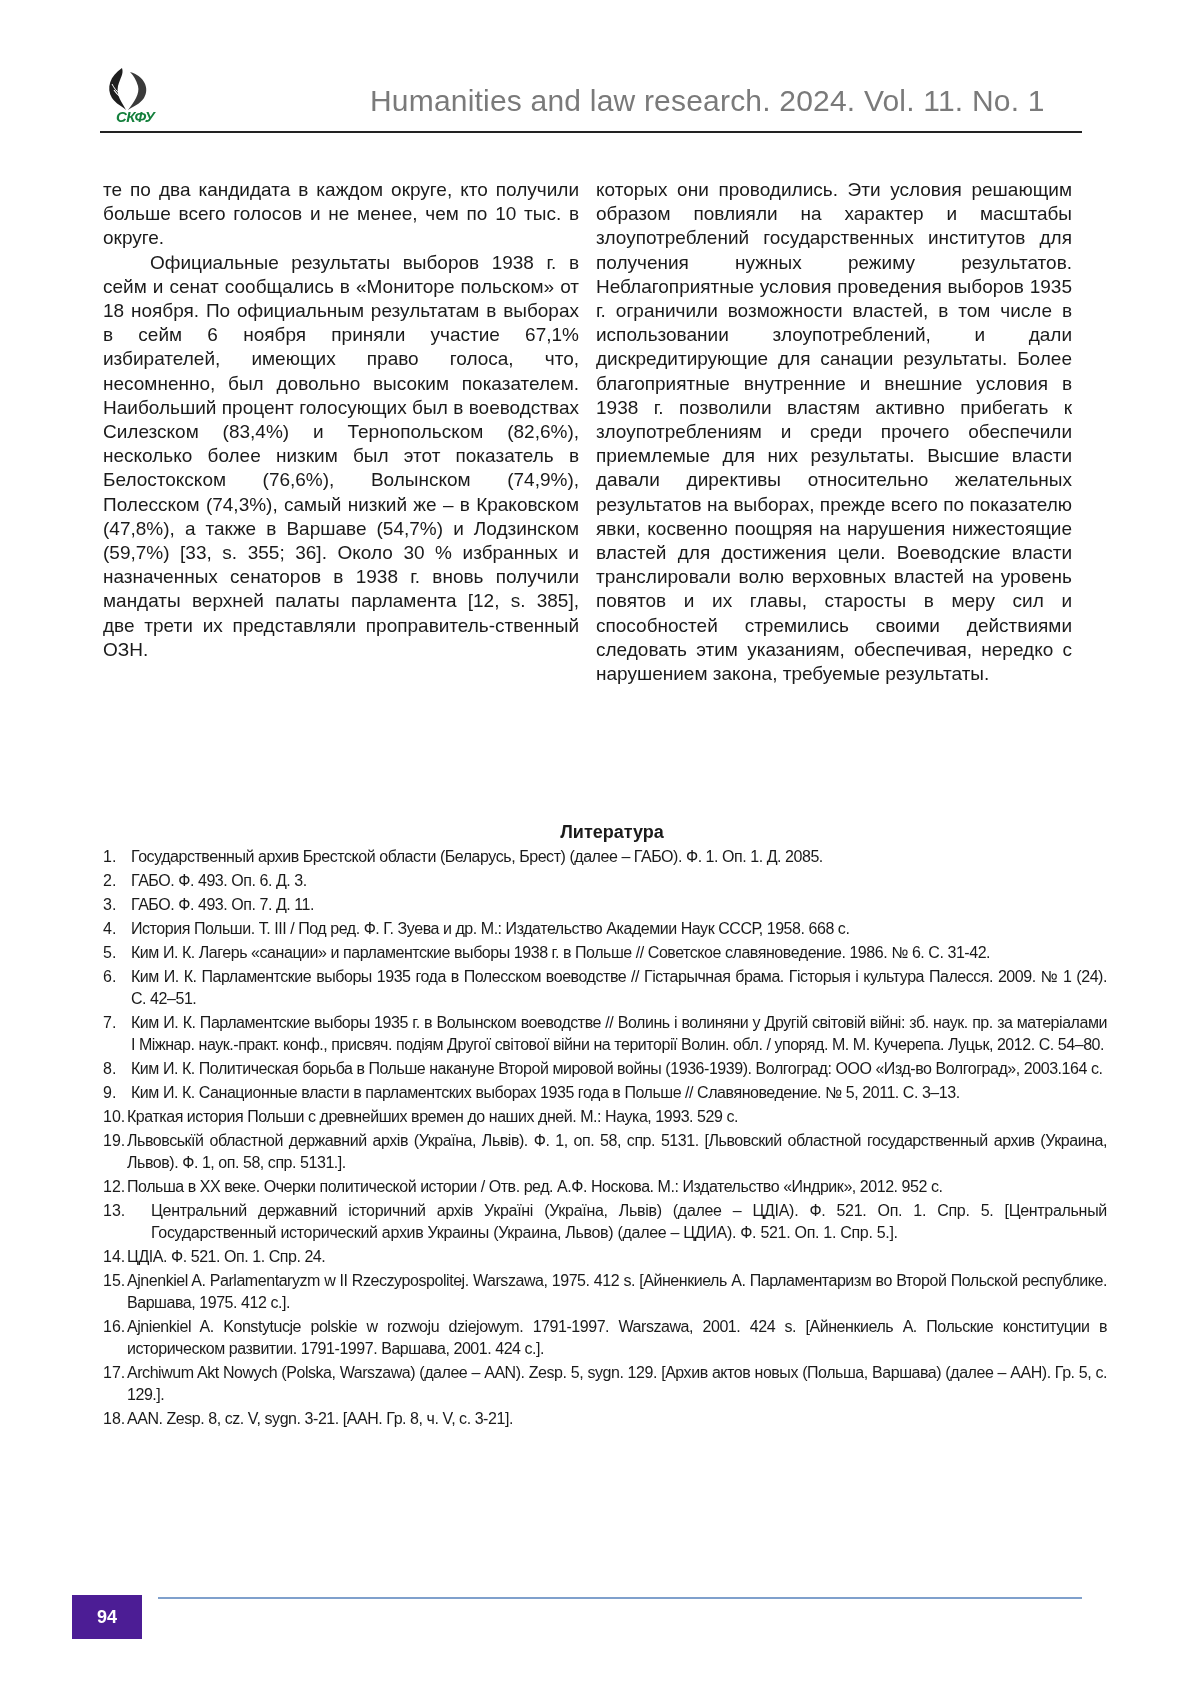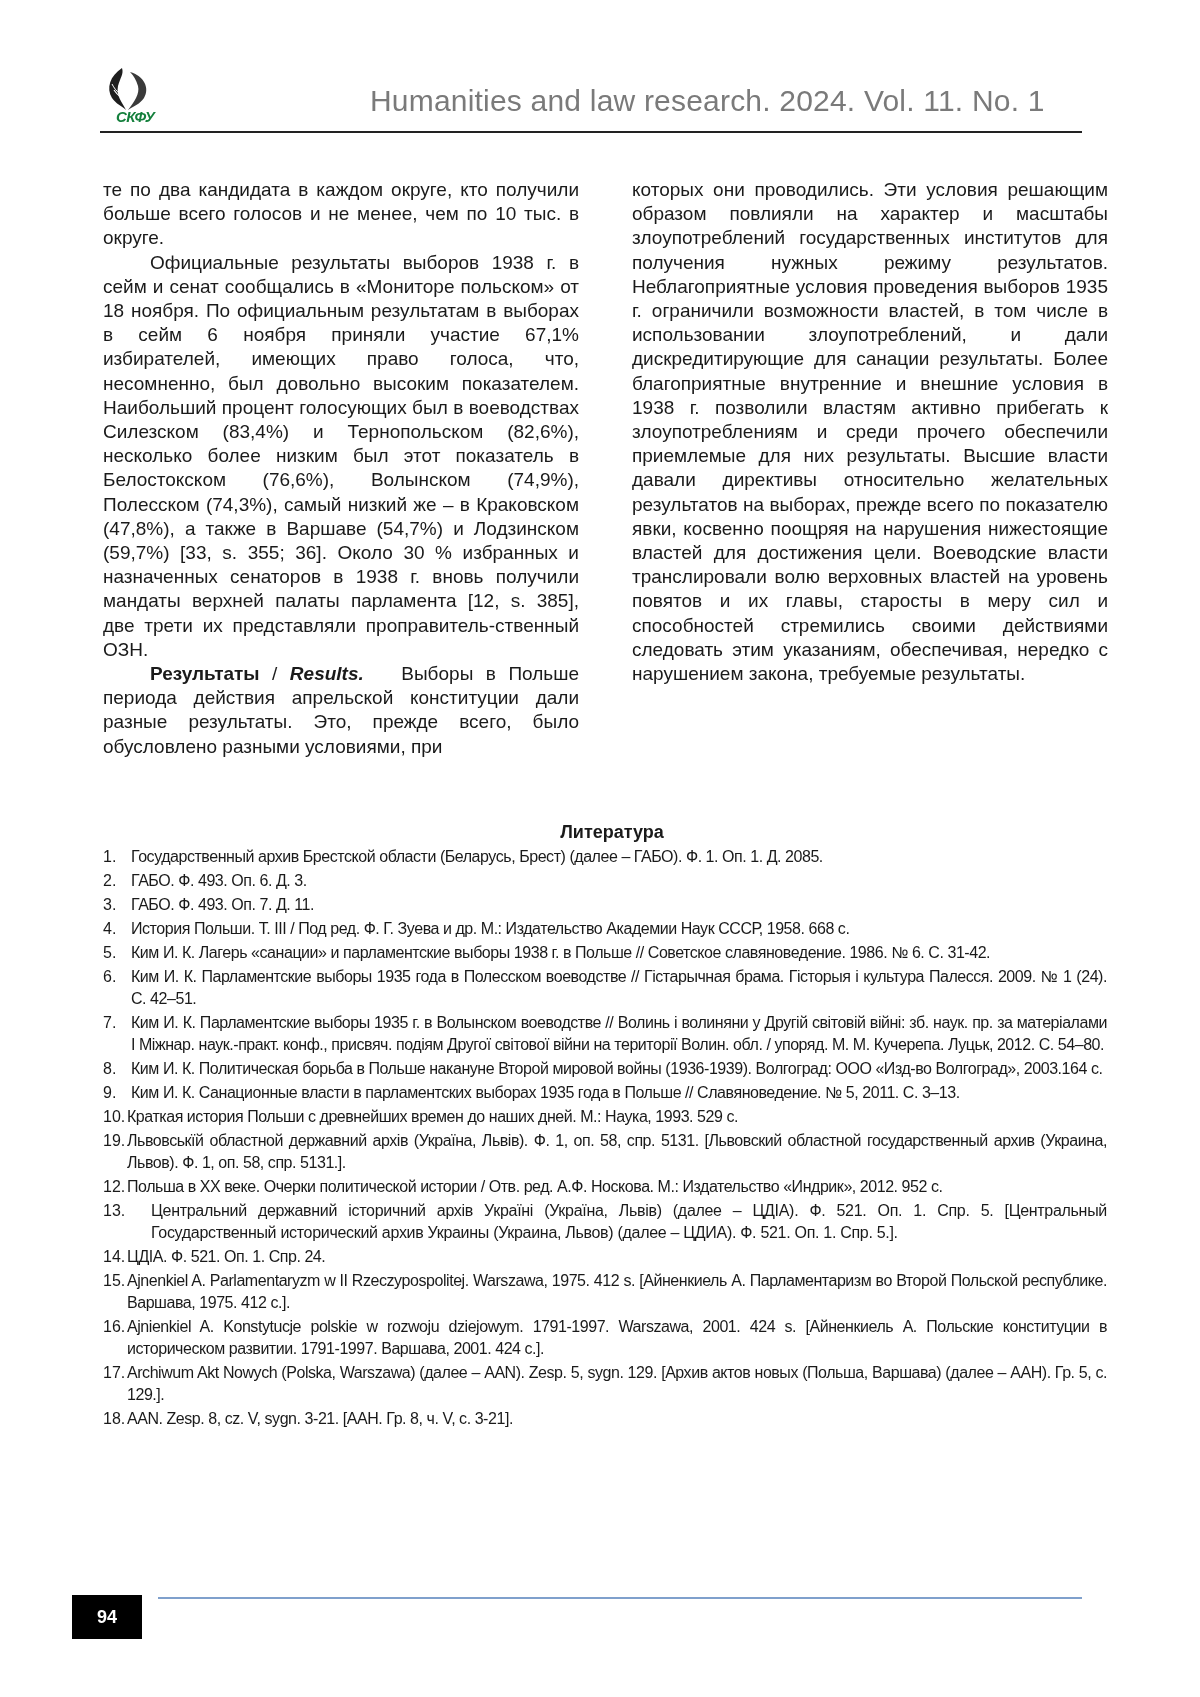--- a/index.html
+++ b/index.html
@@ -4,33 +4,33 @@
 <style>
   html, body { margin:0; padding:0; background:#ffffff; }
   body { width:1200px; height:1697px; position:relative; overflow:hidden; font-family:"Liberation Sans", sans-serif; color:#1a1a1a; }
   .header { position:absolute; left:100px; top:60px; width:980px; height:70px; }
   .logo { position:absolute; left:0; top:6px; width:80px; height:62px; }
   .logo-text { position:absolute; left:16px; top:42px; font-family:"Liberation Sans", sans-serif; font-weight:bold; font-size:15px; letter-spacing:-0.5px; color:#15803d; font-style:italic; }
   .journal-title { position:absolute; left:270px; top:24px; font-size:30px; color:#7a7a7a; letter-spacing:0.2px; white-space:nowrap; }
   .header-rule { position:absolute; left:100px; top:131px; width:982px; height:2px; background:#222; }
   .col { position:absolute; top:154px; width:476px; font-size:19px; line-height:24.2px; text-align:justify;margin-top:24px; }
   .col-left { left:103px; }
-  .col-right { left:632px; }
+  .col-right { left:596px; }
   .col p { margin:0; }
   .indent { text-indent:47px; }
   .bold { font-weight:bold; }
   .bolditalic { font-weight:bold; font-style:italic; }
   .refs-title { position:absolute; left:0; width:1200px; top:822px; text-align:center; font-weight:bold; font-size:18px;padding-left:12px; }
   .refs { position:absolute; left:103px; top:846px; width:1004px; font-size:16px; line-height:22px; font-stretch:condensed; }
   .ref { display:flex; text-align:justify; margin-bottom:2px; }
   .ref-num { flex:0 0 auto; width:28px; }
   .ref-num.wide { width:24px; }
   .ref-text { flex:1 1 auto; letter-spacing:-0.45px; }
   .ref.serif-tail .ref-text { letter-spacing:-0.3px;margin-left:20px; }
-  .page-box { position:absolute; left:72px; top:1595px; width:70px; height:44px; background:#000000; color:#ffffff; font-weight:bold; font-size:18px; display:flex; align-items:center; justify-content:center; }
+  .page-box { position:absolute; left:72px; top:1595px; width:70px; height:44px; background:#4c1d95; color:#ffffff; font-weight:bold; font-size:18px; display:flex; align-items:center; justify-content:center; }
   .footer-rule { position:absolute; left:158px; top:1597px; width:924px; height:2px; background:#7fa0cc; }
 </style>
 </head>
 <body>
 
 <div class="header">
   <div class="logo">
     <svg width="60" height="48" viewBox="0 0 60 48">
       <path d="M22 2 C10 10 6 22 12 32 C16 38 22 40 26 44 C22 36 16 30 18 20 C20 12 24 8 22 2 Z" fill="#1e1e1e"></path>
       <path d="M30 6 C44 10 50 22 44 32 C40 38 34 40 28 44 C34 36 40 28 38 20 C36 14 34 10 30 6 Z" fill="#3a3a3a"></path>
@@ -39,21 +39,20 @@
     </svg>
     <span class="logo-text">СКФУ</span>
   </div>
   <div class="journal-title">Humanities and law research. 2024. Vol. 11. No. 1</div>
 </div>
 <div class="header-rule"></div>
 
 <div class="col col-left">
   <p>те по два кандидата в каждом округе, кто получили больше всего голосов и не менее, чем по 10 тыс. в округе.</p>
   <p class="indent">Официальные результаты выборов 1938 г. в сейм и сенат сообщались в «Мониторе польском» от 18 ноября. По официальным результатам в выборах в сейм 6 ноября приняли участие 67,1% избирателей, имеющих право голоса, что, несомненно, был довольно высоким показателем. Наибольший процент голосующих был в воеводствах Силезском (83,4%) и Тернопольском (82,6%), несколько более низким был этот показатель в Белостокском (76,6%), Волынском (74,9%), Полесском (74,3%), самый низкий же – в Краковском (47,8%), а также в Варшаве (54,7%) и Лодзинском (59,7%) [33, s. 355; 36]. Около 30 % избранных и назначенных сенаторов в 1938 г. вновь получили мандаты верхней палаты парламента [12, s. 385], две трети их представляли проправитель-ственный ОЗН.</p>
-  <p class="indent"><span class="bold">Результаты</span><span> / </span><span class="bolditalic">Results.</span><span style="white-space:pre-wrap">   Выборы в Польше периода действия апрельской конституции дали разные результаты. Это, прежде всего, было обусловлено разными условиями, при</span></p>
 </div>
 
 <div class="col col-right">
   <p>которых они проводились. Эти условия решающим образом повлияли на характер и масштабы злоупотреблений государственных институтов для получения нужных режиму результатов. Неблагоприятные условия проведения выборов 1935 г. ограничили возможности властей, в том числе в использовании злоупотреблений, и дали дискредитирующие для санации результаты. Более благоприятные внутренние и внешние условия в 1938 г. позволили властям активно прибегать к злоупотреблениям и среди прочего обеспечили приемлемые для них результаты. Высшие власти давали директивы относительно желательных результатов на выборах, прежде всего по показателю явки, косвенно поощряя на нарушения нижестоящие властей для достижения цели. Воеводские власти транслировали волю верховных властей на уровень повятов и их главы, старосты в меру сил и способностей стремились своими действиями следовать этим указаниям, обеспечивая, нередко с нарушением закона, требуемые результаты.</p>
 </div>
 
 <div class="refs-title">Литература</div>
 <div class="refs">
   <div class="ref">
       <span class="ref-num">1.</span>

